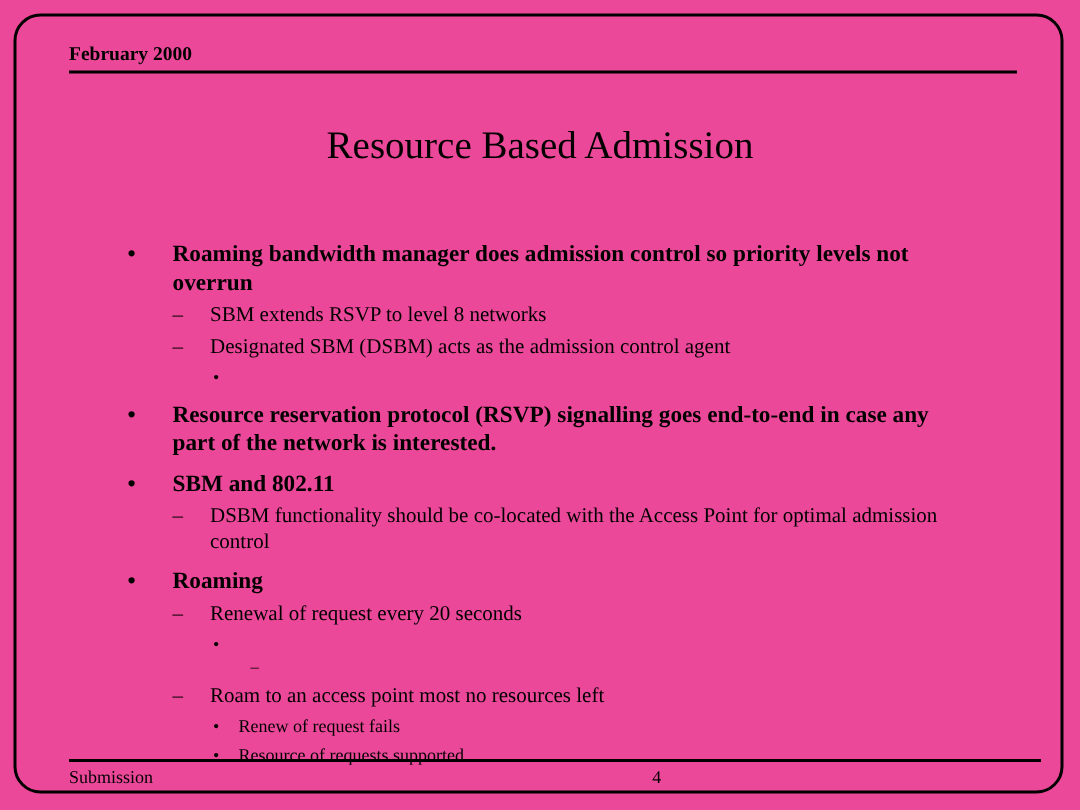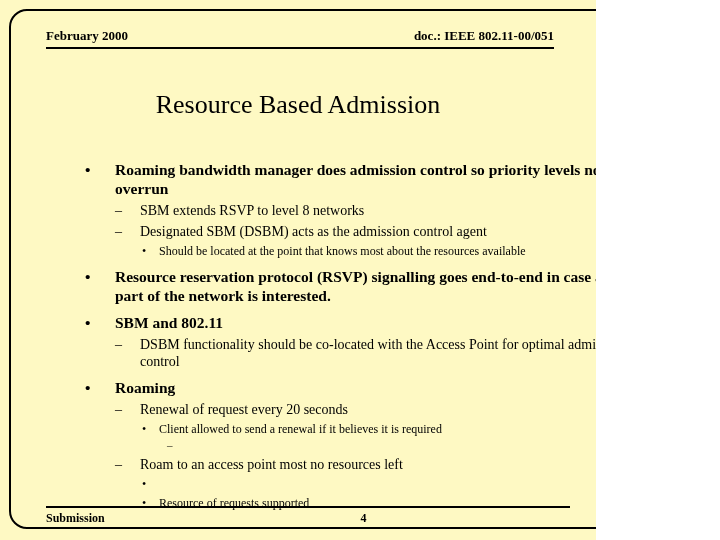--- a/index.html
+++ b/index.html
@@ -2,23 +2,23 @@
 <html><head>
 <meta charset="utf-8">
 <style>
   html, body {
     margin: 0;
     padding: 0;
     background: #ffffff;
   }
   .slide {
     position: relative;
-    width: 596px;
+    width: 720px;
     height: 540px;
-    background: #fef9c3;
+    background: #ec4899;
     font-family: "Liberation Serif", serif;
     color: #000000;
     overflow: hidden;
   }
   .frame {
     position: absolute;
     left: 9px;
     top: 9px;
     width: 700px;
     height: 520px;
@@ -41,21 +41,21 @@
     padding-bottom: 3px;
   }
   .title {
     position: absolute;
     left: 0;
     right: 0;
     top: 82px;
     text-align: center;
     font-size: 26px;
     font-weight: normal;
-    margin: 8px;
+    margin: 0;
   }
   .body {
     position: absolute;
     left: 85px;
     top: 160px;
     width: 557px;
   }
   .bullet {
     display: flex;
     align-items: flex-start;
@@ -78,21 +78,20 @@
   .bullet:first-child { margin-top: 0; }
   .footer {
     position: absolute;
     left: 46px;
     right: 26px;
     top: 506px;
     border-top: 2px solid #000000;
     padding-top: 3px;
     font-size: 12px;
     height: 20px;
-    font-weight: bold;
   }
   .footer .f-left {
     position: absolute;
     left: 0;
     top: 3px;
   }
   .footer .f-center {
     position: absolute;
     left: 60%;
     top: 3px;
@@ -104,41 +103,39 @@
   }
 </style>
 </head>
 <body>
 
 <div class="slide">
   <div class="frame"></div>
 
   <div class="header">
     <span>February 2000</span>
-    <span>doc.: IEEE 802.11-00/051</span>
   </div>
 
   <h1 class="title">Resource Based Admission</h1>
 
   <div class="body" id="bullet-list">
       <div class="bullet level-1">
         <span class="marker">•</span>
         <span class="text">Roaming bandwidth manager does admission control so priority levels not overrun</span>
       </div>
       <div class="bullet level-2">
         <span class="marker">–</span>
         <span class="text">SBM extends RSVP to level 8 networks</span>
       </div>
       <div class="bullet level-2">
         <span class="marker">–</span>
         <span class="text">Designated SBM (DSBM) acts as the admission control agent</span>
       </div>
       <div class="bullet level-3">
         <span class="marker">•</span>
-        <span class="text">Should be located at the point that knows most about the resources available</span>
       </div>
       <div class="bullet level-1">
         <span class="marker">•</span>
         <span class="text">Resource reservation protocol (RSVP) signalling goes end-to-end in case any part of the network is interested.</span>
       </div>
       <div class="bullet level-1">
         <span class="marker">•</span>
         <span class="text">SBM and 802.11</span>
       </div>
       <div class="bullet level-2">
@@ -148,31 +145,31 @@
       <div class="bullet level-1">
         <span class="marker">•</span>
         <span class="text">Roaming</span>
       </div>
       <div class="bullet level-2">
         <span class="marker">–</span>
         <span class="text">Renewal of request every 20 seconds</span>
       </div>
       <div class="bullet level-3">
         <span class="marker">•</span>
-        <span class="text">Client allowed to send a renewal if it believes it is required</span>
       </div>
       <div class="bullet level-4">
         <span class="marker">–</span>
       </div>
       <div class="bullet level-2">
         <span class="marker">–</span>
         <span class="text">Roam to an access point most no resources left</span>
       </div>
       <div class="bullet level-3">
         <span class="marker">•</span>
+        <span class="text">Renew of request fails</span>
       </div>
       <div class="bullet level-3">
         <span class="marker">•</span>
         <span class="text">Resource of requests supported</span>
       </div>
     </div>
 
   <div class="footer">
     <span class="f-left">Submission</span>
     <span class="f-center">4</span>

